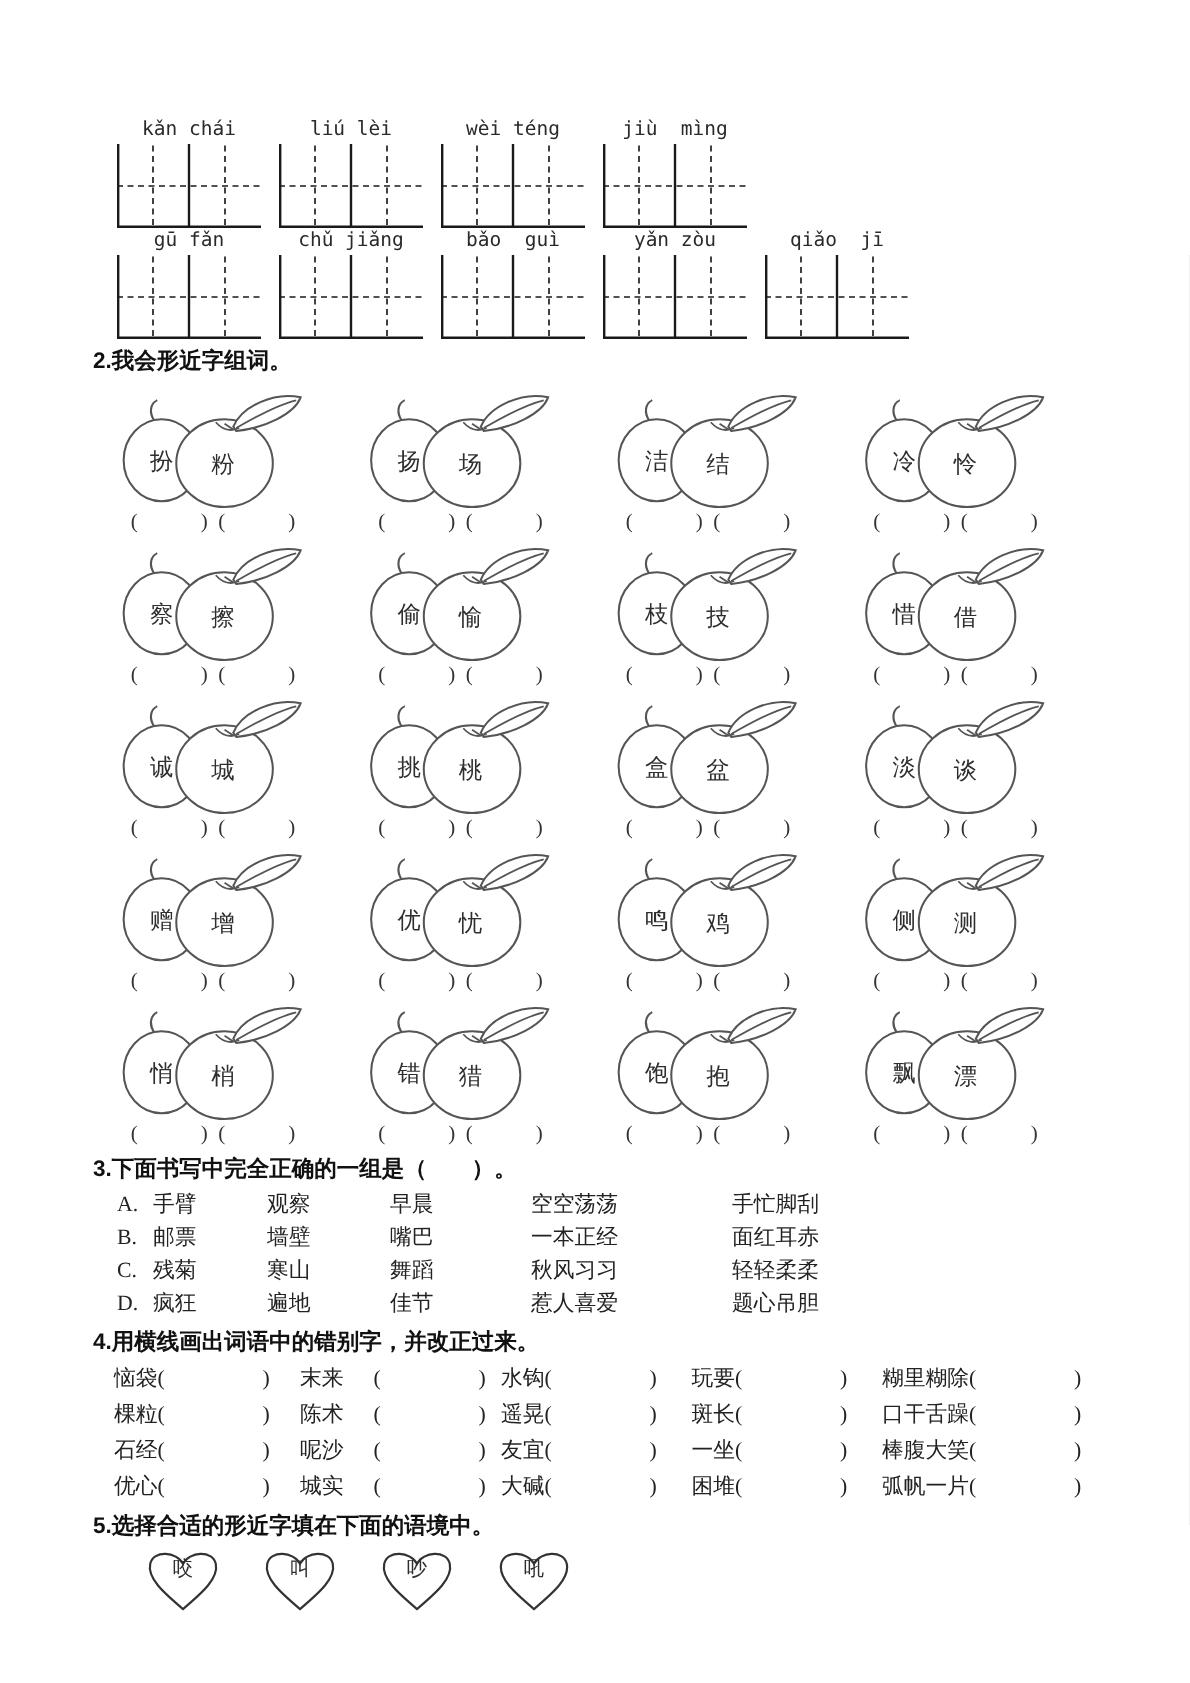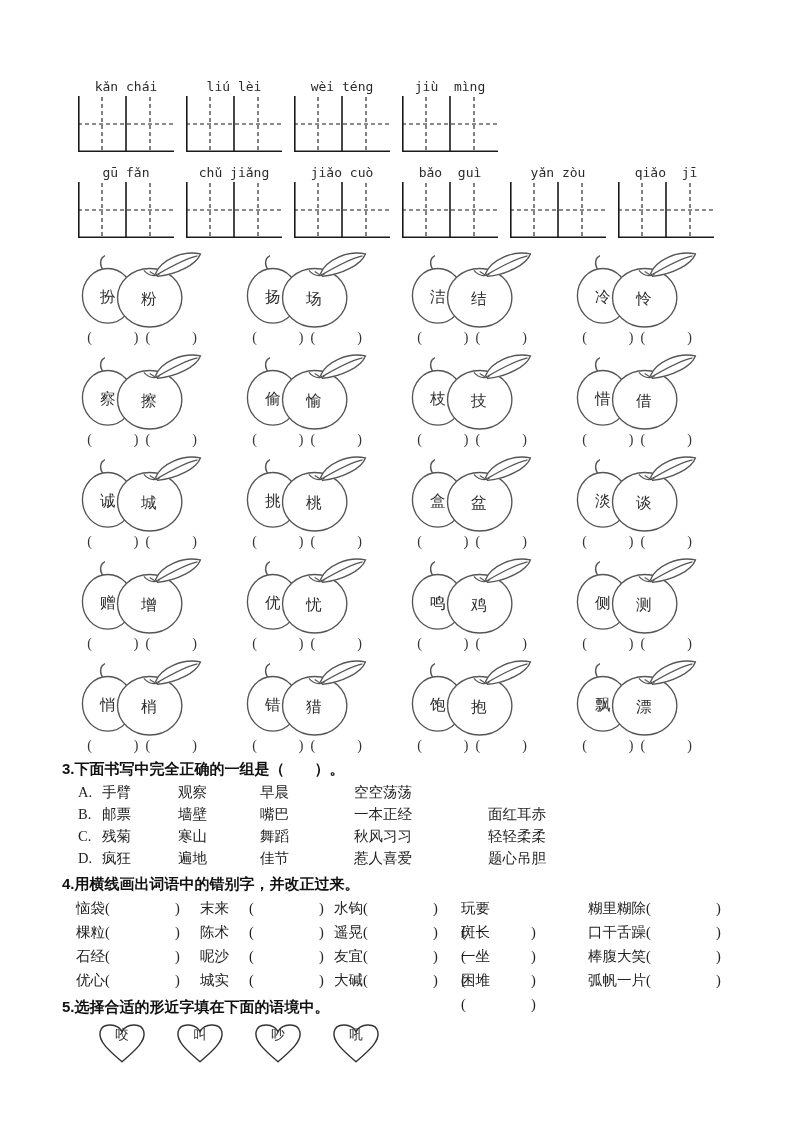--- a/index.html
+++ b/index.html
@@ -5,21 +5,21 @@
   html,body{margin:0;padding:0;background:#e8e8e8;}
   .page{
     width:793px;height:1122px;background:#fff;margin:0 auto;
     box-sizing:border-box;overflow:hidden;position:relative;
     font-family:"Liberation Serif", serif;color:#1f1f1f;
   }
   .content{padding:78px 40px 0 62px;}
 
   
   .pinyin-section{margin-left:16px;}
-  .pinyin-row{display:flex;gap:12px;margin-bottom:12px;}
+  .pinyin-row{display:flex;gap:12px;}
   .pinyin-item{width:96px;}
   .pinyin-label{
     text-align:center;font-family:"DejaVu Sans Mono", monospace;
     font-size:13px;color:#2a2a2a;height:18px;line-height:18px;white-space:pre;
   }
   .wgrid{width:96px;height:56px;display:block;}
   .wgrid .solid{stroke:#1a1a1a;stroke-width:1.6;}
   .wgrid .dash{stroke:#1a1a1a;stroke-width:1.1;stroke-dasharray:4 3;}
 
   
@@ -50,21 +50,21 @@
     font-size:14.5px;height:22px;line-height:22px;color:#222;
   }
 
   
   .typo-rows{margin-left:14px;margin-top:2px;}
   .typo-row{display:flex;height:24px;line-height:24px;font-size:14.5px;color:#222;}
   .typo-cell{display:flex;}
   .typo-cell:nth-child(1){width:124px;}
   .typo-cell:nth-child(2){width:134px;gap:20px;}
   .typo-cell:nth-child(3){width:127px;}
-  .typo-cell:nth-child(4){width:127px;flex-direction:column;}
+  .typo-cell:nth-child(4){width:127px;}
   .typo-cell:nth-child(5){flex:1;}
   .blank{white-space:pre;}
 
   
   .hearts{display:flex;gap:26px;margin:4px 0 0 34px;}
   .heart-svg{width:52px;height:44px;display:block;}
   .heart-svg path{fill:none;stroke:#333;stroke-width:1.4;}
   .heart-svg text{font-family:"Liberation Serif", serif;font-size:13px;fill:#2e2e2e;}
 </style>
 </head>
@@ -137,31 +137,20 @@
     <svg class="wgrid" viewBox="0 0 96 56" aria-hidden="true">
       <line class="solid" x1="0.8" y1="0" x2="0.8" y2="55.3"></line>
       <line class="solid" x1="0" y1="55.2" x2="96" y2="55.2"></line>
       <line class="solid" x1="48" y1="0" x2="48" y2="55.3"></line>
       <line class="dash" x1="24" y1="1" x2="24" y2="54"></line>
       <line class="dash" x1="72" y1="1" x2="72" y2="54"></line>
       <line class="dash" x1="0" y1="28" x2="96" y2="28"></line>
     </svg>
   </div>
           <div class="pinyin-item">
-    <div class="pinyin-label">jiǎo cuò</div>
-    <svg class="wgrid" viewBox="0 0 96 56" aria-hidden="true">
-      <line class="solid" x1="0.8" y1="0" x2="0.8" y2="55.3"></line>
-      <line class="solid" x1="0" y1="55.2" x2="96" y2="55.2"></line>
-      <line class="solid" x1="48" y1="0" x2="48" y2="55.3"></line>
-      <line class="dash" x1="24" y1="1" x2="24" y2="54"></line>
-      <line class="dash" x1="72" y1="1" x2="72" y2="54"></line>
-      <line class="dash" x1="0" y1="28" x2="96" y2="28"></line>
-    </svg>
-  </div>
-          <div class="pinyin-item">
     <div class="pinyin-label">bǎo  guì</div>
     <svg class="wgrid" viewBox="0 0 96 56" aria-hidden="true">
       <line class="solid" x1="0.8" y1="0" x2="0.8" y2="55.3"></line>
       <line class="solid" x1="0" y1="55.2" x2="96" y2="55.2"></line>
       <line class="solid" x1="48" y1="0" x2="48" y2="55.3"></line>
       <line class="dash" x1="24" y1="1" x2="24" y2="54"></line>
       <line class="dash" x1="72" y1="1" x2="72" y2="54"></line>
       <line class="dash" x1="0" y1="28" x2="96" y2="28"></line>
     </svg>
   </div>
@@ -183,20 +172,21 @@
       <line class="solid" x1="0" y1="55.2" x2="96" y2="55.2"></line>
       <line class="solid" x1="48" y1="0" x2="48" y2="55.3"></line>
       <line class="dash" x1="24" y1="1" x2="24" y2="54"></line>
       <line class="dash" x1="72" y1="1" x2="72" y2="54"></line>
       <line class="dash" x1="0" y1="28" x2="96" y2="28"></line>
     </svg>
   </div>
         </div>
     </div>
 
+    <div class="sec-title">2.我会形近字组词。</div>
     <div class="pairs-grid" id="pairs-grid">
         <div class="pair">
     <svg class="apples" viewBox="0 0 152 80" aria-hidden="true">
       <path class="thin" d="M40,20 c-4,-7 -2,-12 2,-14 c-5,2 -6,9 -2,14"></path>
       <ellipse class="outline" cx="45" cy="47" rx="26" ry="28"></ellipse>
       <ellipse class="outline" cx="88" cy="49" rx="33" ry="30"></ellipse>
       <path class="outline" d="M94,24 C100,10 122,0 140,4 C136,15 116,25 96,27 Z"></path>
       <path class="thin" d="M96,25 C108,18 124,9 137,6"></path>
       <path class="thin" d="M82,21 q7,8 16,4"></path>
       <path class="thin" d="M94,26 l-6,-4"></path>
@@ -474,20 +464,21 @@
       </div>
 
     <div class="sec-title">3.下面书写中完全正确的一组是（　　）。</div>
     <div class="options" id="options">
         <div class="option-row">
     <span class="opt-label">A.</span>
     <span class="opt-word">手臂</span>
     <span class="opt-word">观察</span>
     <span class="opt-word">早晨</span>
     <span class="opt-word">空空荡荡</span>
+    <span class="opt-word">手忙脚刮</span>
   </div>
         <div class="option-row">
     <span class="opt-label">B.</span>
     <span class="opt-word">邮票</span>
     <span class="opt-word">墙壁</span>
     <span class="opt-word">嘴巴</span>
     <span class="opt-word">一本正经</span>
     <span class="opt-word">面红耳赤</span>
   </div>
         <div class="option-row">

